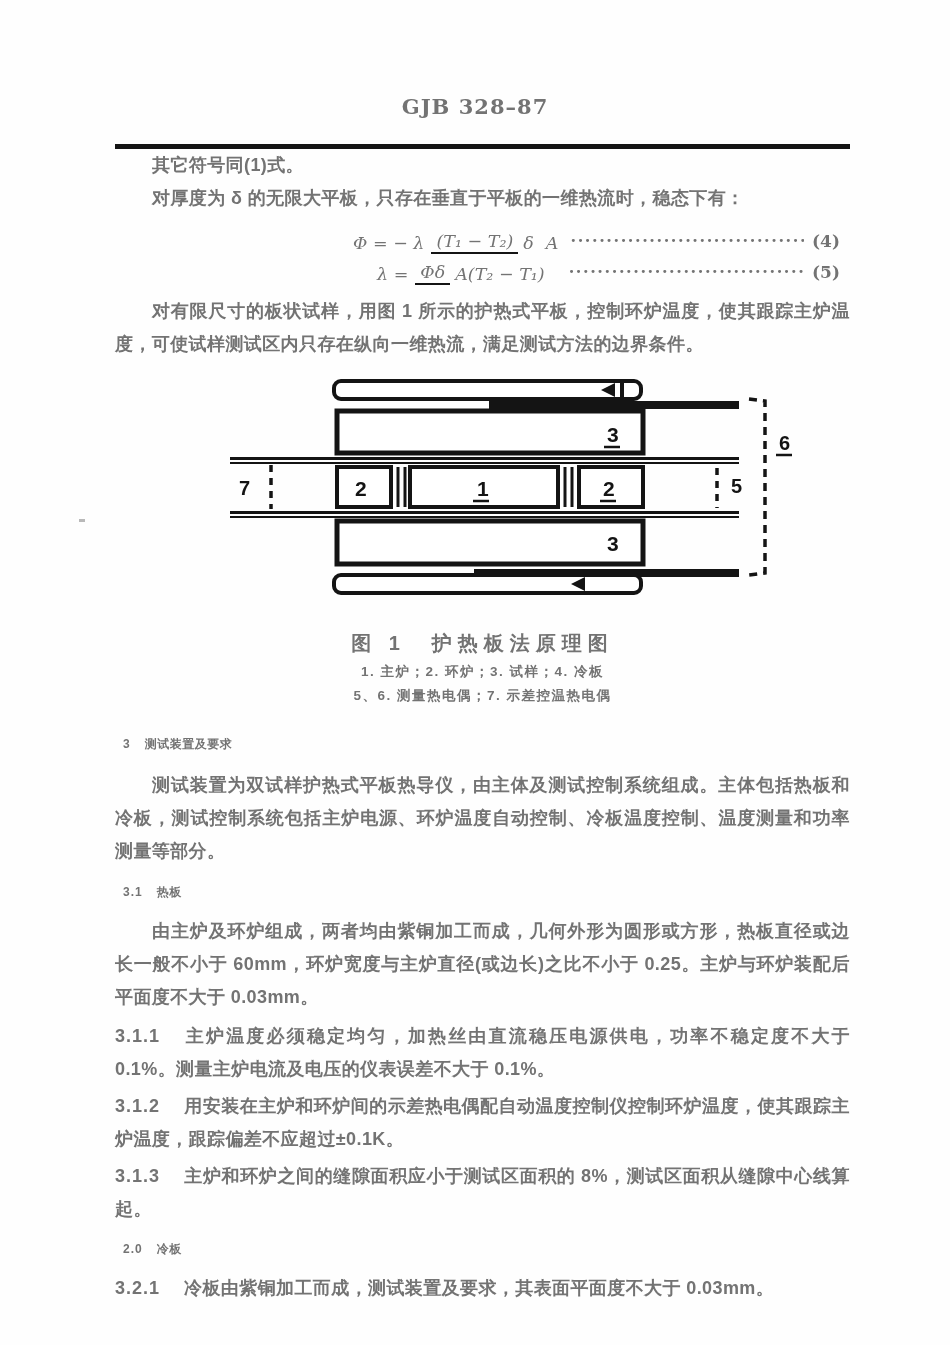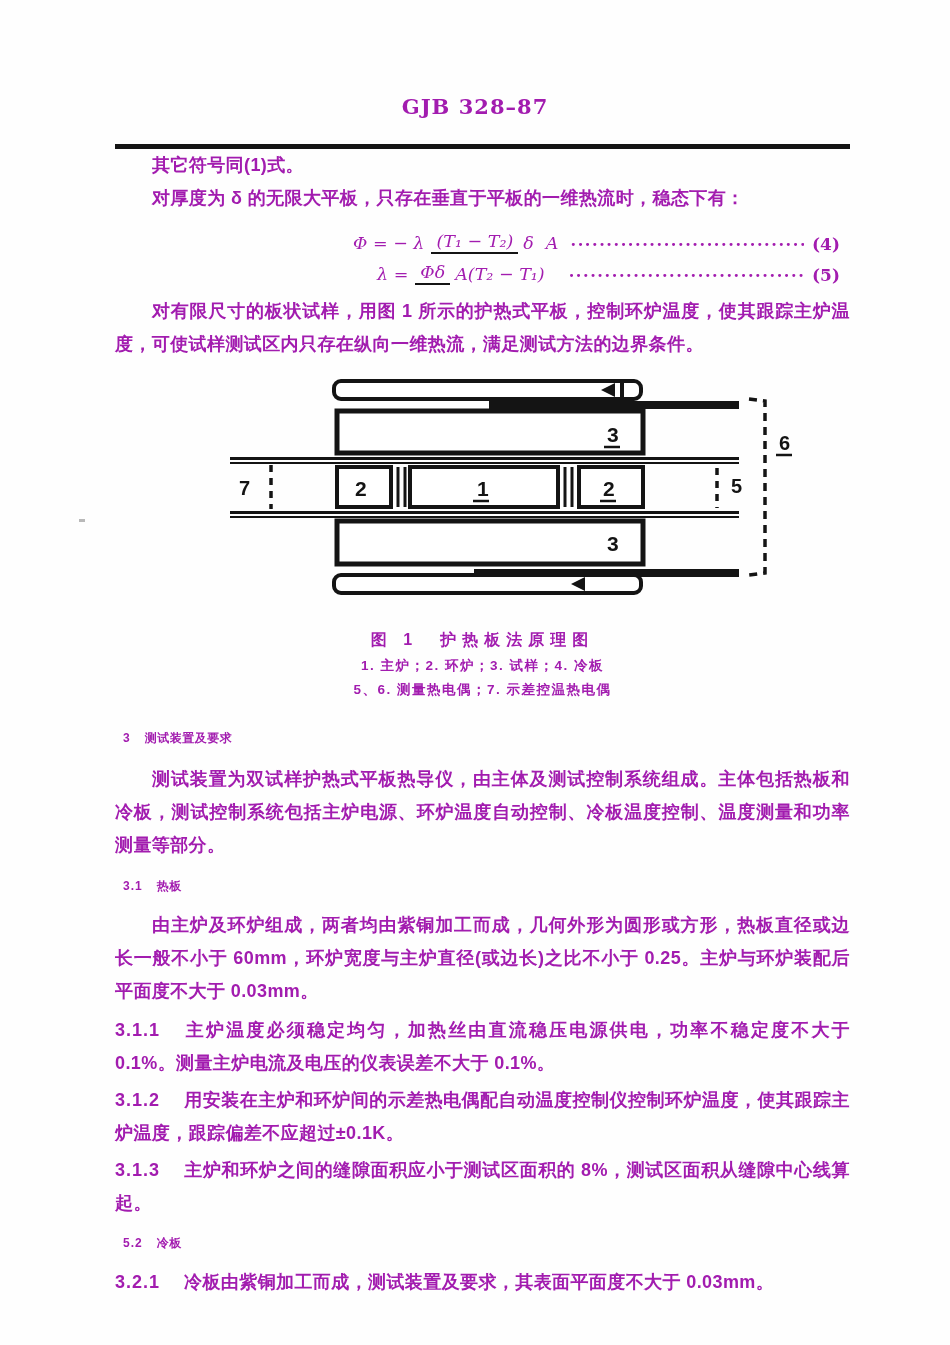--- a/index.html
+++ b/index.html
@@ -1,59 +1,59 @@
 <!DOCTYPE html>
 <html><head>
 <meta charset="utf-8">
 <style>
   html,body{margin:0;padding:0;background:#9a9a9a;}
   .page{
     width:950px;height:1345px;background:#fefefe;position:relative;overflow:hidden;
-    color:#a21caf;font-family:"Liberation Sans","DejaVu Sans",sans-serif;margin:0 auto;
+    color:#737373;font-family:"Liberation Sans","DejaVu Sans",sans-serif;margin:0 auto;
   }
   .content{padding:15px 100px 0 115px;}
   .doc-header{
     text-align:center;font-weight:bold;font-size:21px;letter-spacing:1px;
     padding-top:94px;font-family:"DejaVu Serif","Liberation Serif",serif;
   }
   .rule{height:5px;background:#141414;margin-top:10px;}
   p.body{
     font-size:18px;line-height:33px;font-weight:600;margin:0;
     text-align:justify;letter-spacing:0.4px;
   }
   .indent{text-indent:37px;}
   .mt12{margin-top:12px;}
   .sec-num{font-weight:800;margin-right:24px;letter-spacing:1px;}
   .sec-heading{
     font-size:12px;font-weight:800;margin:8px;line-height:30px;letter-spacing:0.5px;
   }
   .sec-heading .sec-num{margin-right:14px;}
   
   .equation{
-    display:flex;align-items:flex-end;width:735px;padding-right:10px;box-sizing:border-box;
+    display:flex;align-items:flex-start;width:735px;padding-right:10px;box-sizing:border-box;
     font-family:"DejaVu Serif","Liberation Serif",serif;font-style:italic;font-size:17.5px;
   }
   .eq-4{margin-top:16px;margin-left:0;}
   .eq-5{margin-top:8px;}
   .eq-body{display:inline-flex;align-items:center;white-space:nowrap;}
   .eq-4 .eq-body{margin-left:238px;}
   .eq-5 .eq-body{margin-left:262px;}
   .frac{display:inline-flex;flex-direction:row;align-items:center;margin:0 7px;line-height:1.15;}
   .frac .num{padding:0 5px 1px 5px;border-bottom:2px solid #141414;}
   .frac .den{padding:1px 5px 0 5px;}
   .leader{
     flex:1;overflow:hidden;white-space:nowrap;font-style:normal;font-weight:900;
     font-size:16px;letter-spacing:1.6px;margin:0 8px 0 12px;
   }
   .eq-label{font-style:normal;font-weight:600;font-size:17px;}
   
   .figure-wrap{margin-top:12px;}
   .diagram{display:block;margin-left:112px;}
   .fig-caption{
-    text-align:center;font-size:16px;font-weight:700;letter-spacing:6px;margin-top:20px;
+    text-align:center;font-size:20px;font-weight:700;letter-spacing:6px;margin-top:20px;
   }
   .fig-legend{
     text-align:center;font-size:13.5px;font-weight:600;letter-spacing:1.5px;margin-top:6px;
   }
   .artifact{position:absolute;left:79px;top:519px;width:6px;height:3px;background:#b9b9b9;}
   svg text{font-family:"Liberation Sans","DejaVu Sans",sans-serif;font-weight:bold;}
 </style>
 </head>
 <body>
 
@@ -159,20 +159,20 @@
       <span class="sec-num">3.1.1</span><span>主炉温度必须稳定均匀，加热丝由直流稳压电源供电，功率不稳定度不大于 0.1%。测量主炉电流及电压的仪表误差不大于 0.1%。</span>
     </p>
     <p class="body" style="margin-top:4px;">
       <span class="sec-num">3.1.2</span><span>用安装在主炉和环炉间的示差热电偶配自动温度控制仪控制环炉温度，使其跟踪主炉温度，跟踪偏差不应超过±0.1K。</span>
     </p>
     <p class="body" style="margin-top:4px;">
       <span class="sec-num">3.1.3</span><span>主炉和环炉之间的缝隙面积应小于测试区面积的 8%，测试区面积从缝隙中心线算起。</span>
     </p>
 
     <p class="sec-heading" style="margin-top:8px;">
-      <span class="sec-num">5.2</span><span>冷板</span>
+      <span class="sec-num">2.0</span><span>冷板</span>
     </p>
     <p class="body" style="margin-top:6px;">
       <span class="sec-num">3.2.1</span><span>冷板由紫铜加工而成，测试装置及要求，其表面平面度不大于 0.03mm。</span>
     </p>
 
   </div>
 </div>
 
 </body></html>

